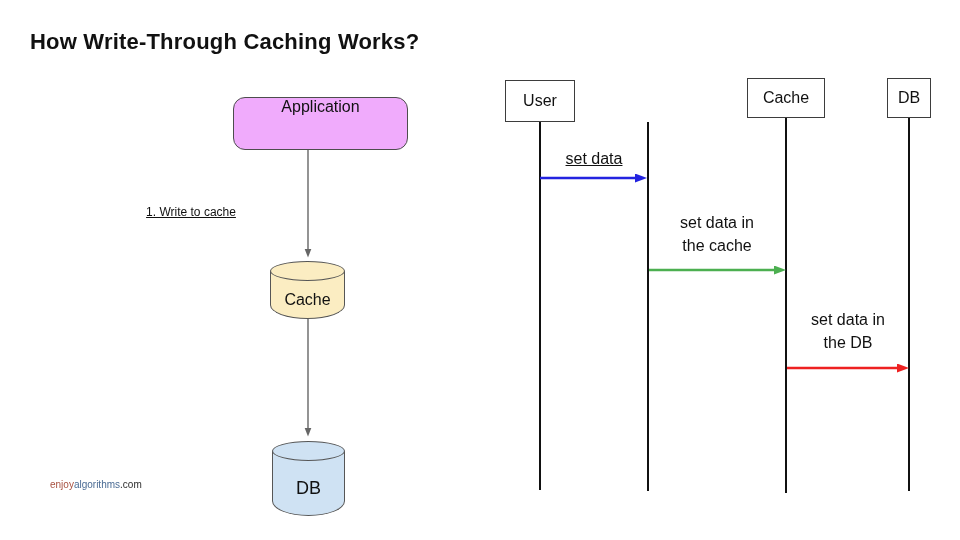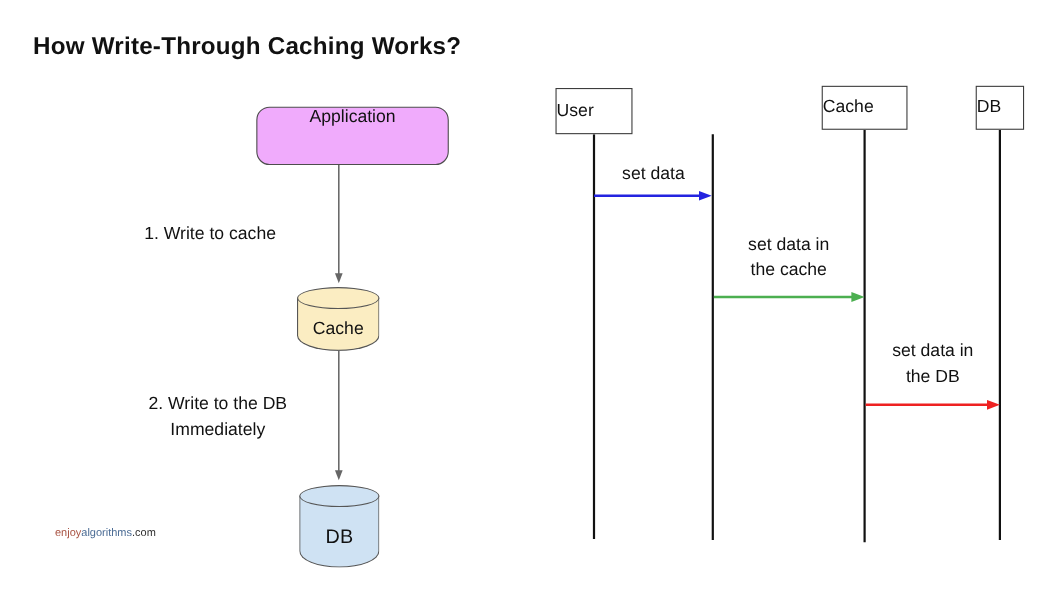--- a/index.html
+++ b/index.html
@@ -51,43 +51,43 @@
   .cyl.cache { left: 270px; top: 261px; width: 75px; height: 58px; }
   .cyl.cache .cyl-top, .cyl.cache .cyl-body { background: #fbedc2; }
   .cyl.cache .cyl-label { font-size: 16px; }
   .cyl.cache .cyl-body { border-radius: 0 0 50% 50% / 0 0 14px 14px; }
   .cyl.db { left: 272px; top: 441px; width: 73px; height: 75px; }
   .cyl.db .cyl-top, .cyl.db .cyl-body { background: #cfe2f3; }
   .cyl.db .cyl-label { font-size: 18px; }
   .cyl.db .cyl-body { border-radius: 0 0 50% 50% / 0 0 15px 15px; }
 
   .flow-label {
-    position: absolute; font-size: 16px; color: #111;
-    text-align: center; white-space: pre-line; line-height: 23px;
+    position: absolute; font-size: 12px; color: #111;
+    text-align: center; white-space: pre-line; line-height: 23px; text-decoration: underline;
   }
   .flow-label.step1 { left: 108px; top: 201px; width: 166px; }
   .flow-label.step2 { left: 108px; top: 356px; width: 180px; }
 
   
   .actor {
     position: absolute;
     background: #ffffff; border: 1.5px solid #3d3d3d;
-    display: flex; align-items: center; 
+    display: flex; align-items: center; justify-content: center;
     font-size: 16px; color: #111; box-sizing: border-box;
   }
   .actor.a-user  { left: 505px; top: 80px;  width: 70px; height: 42px; }
   .actor.a-app   { left: 613px; top: 80px;  width: 70px; height: 42px; }
   .actor.a-cache { left: 747px; top: 78px;  width: 78px; height: 40px; }
   .actor.a-db    { left: 887px; top: 78px;  width: 44px; height: 40px; }
 
   .msg-label {
     position: absolute; font-size: 16px; color: #111;
     text-align: center; white-space: pre-line; line-height: 23px;
   }
-  .msg-label.m0 { left: 540px; top: 147px; width: 108px; }
+  .msg-label.m0 { left: 540px; top: 147px; width: 108px; text-decoration: underline; }
   .msg-label.m1 { left: 646px; top: 211px; width: 142px; }
   .msg-label.m2 { left: 784px; top: 308px; width: 128px; }
 
   
   .brand { position: absolute; left: 50px; top: 479px; font-size: 10px; }
   .brand .b1 { color: #a85140; }
   .brand .b2 { color: #4a6b94; }
   .brand .b3 { color: #2d2d2d; }
 </style>
 </head>
@@ -136,22 +136,20 @@
     <div class="cyl-label">Cache</div>
   </div>
 
   <div class="cyl db">
     <div class="cyl-body"></div>
     <div class="cyl-top"></div>
     <div class="cyl-label">DB</div>
   </div>
 
   <div class="flow-label step1">1. Write to cache</div>
-  <div class="flow-label step2">2. Write to the DB
-Immediately</div>
 
   <div class="actor a-user">
     <span>User</span>
   </div>
   <div class="actor a-cache">
     <span>Cache</span>
   </div>
   <div class="actor a-db">
     <span>DB</span>
   </div>

